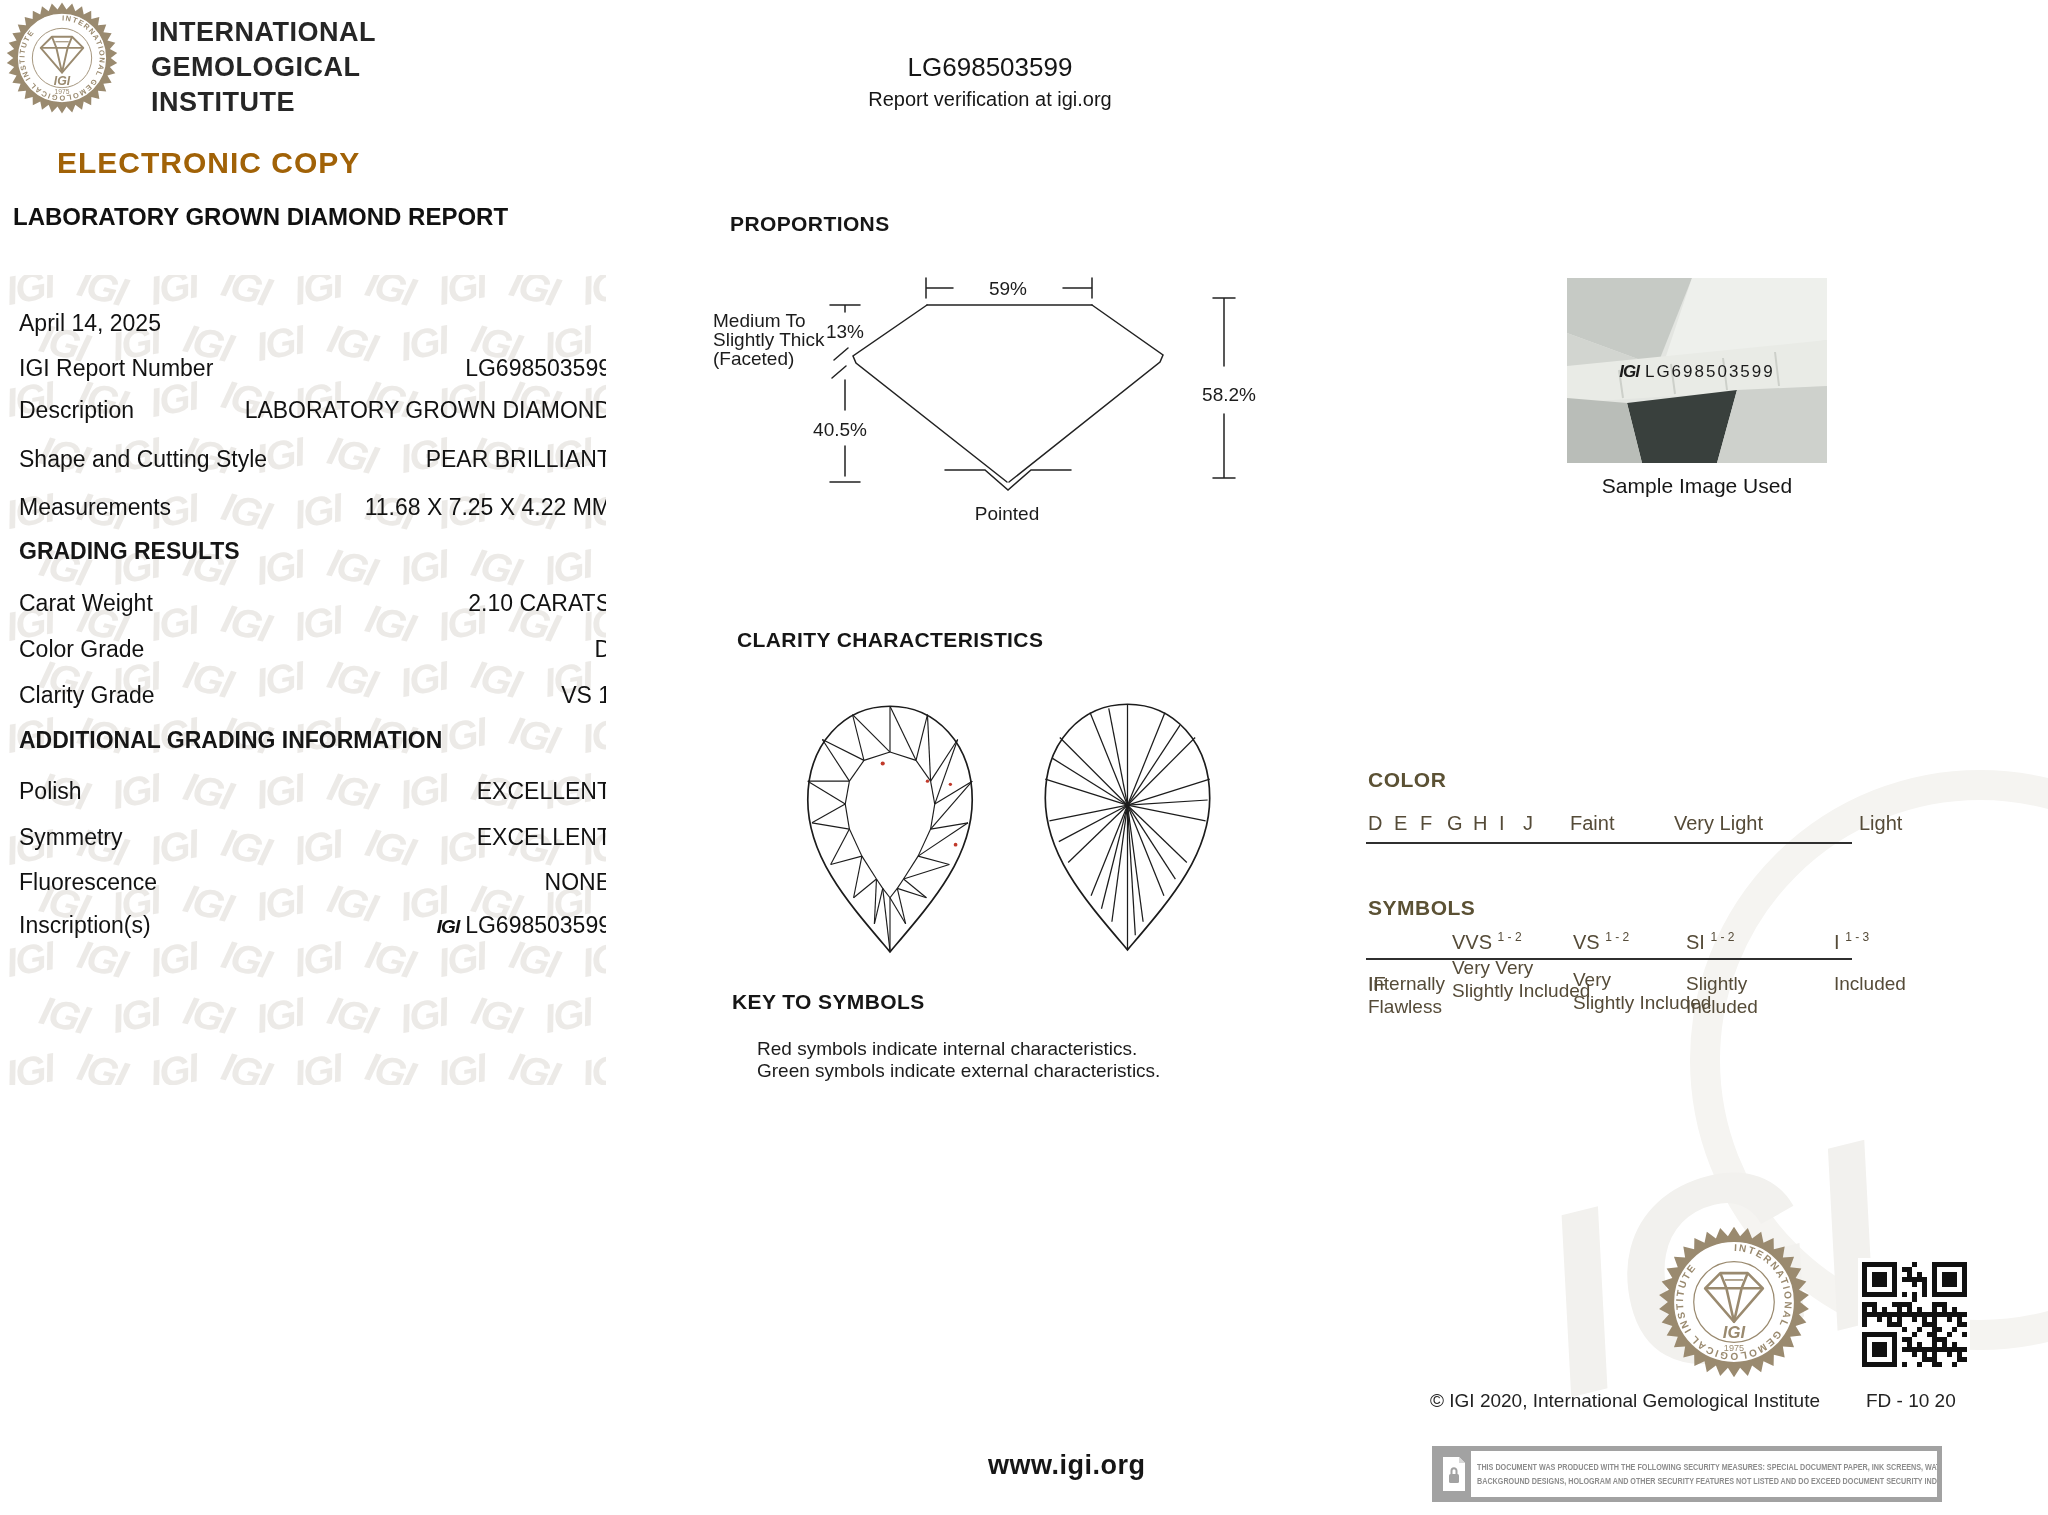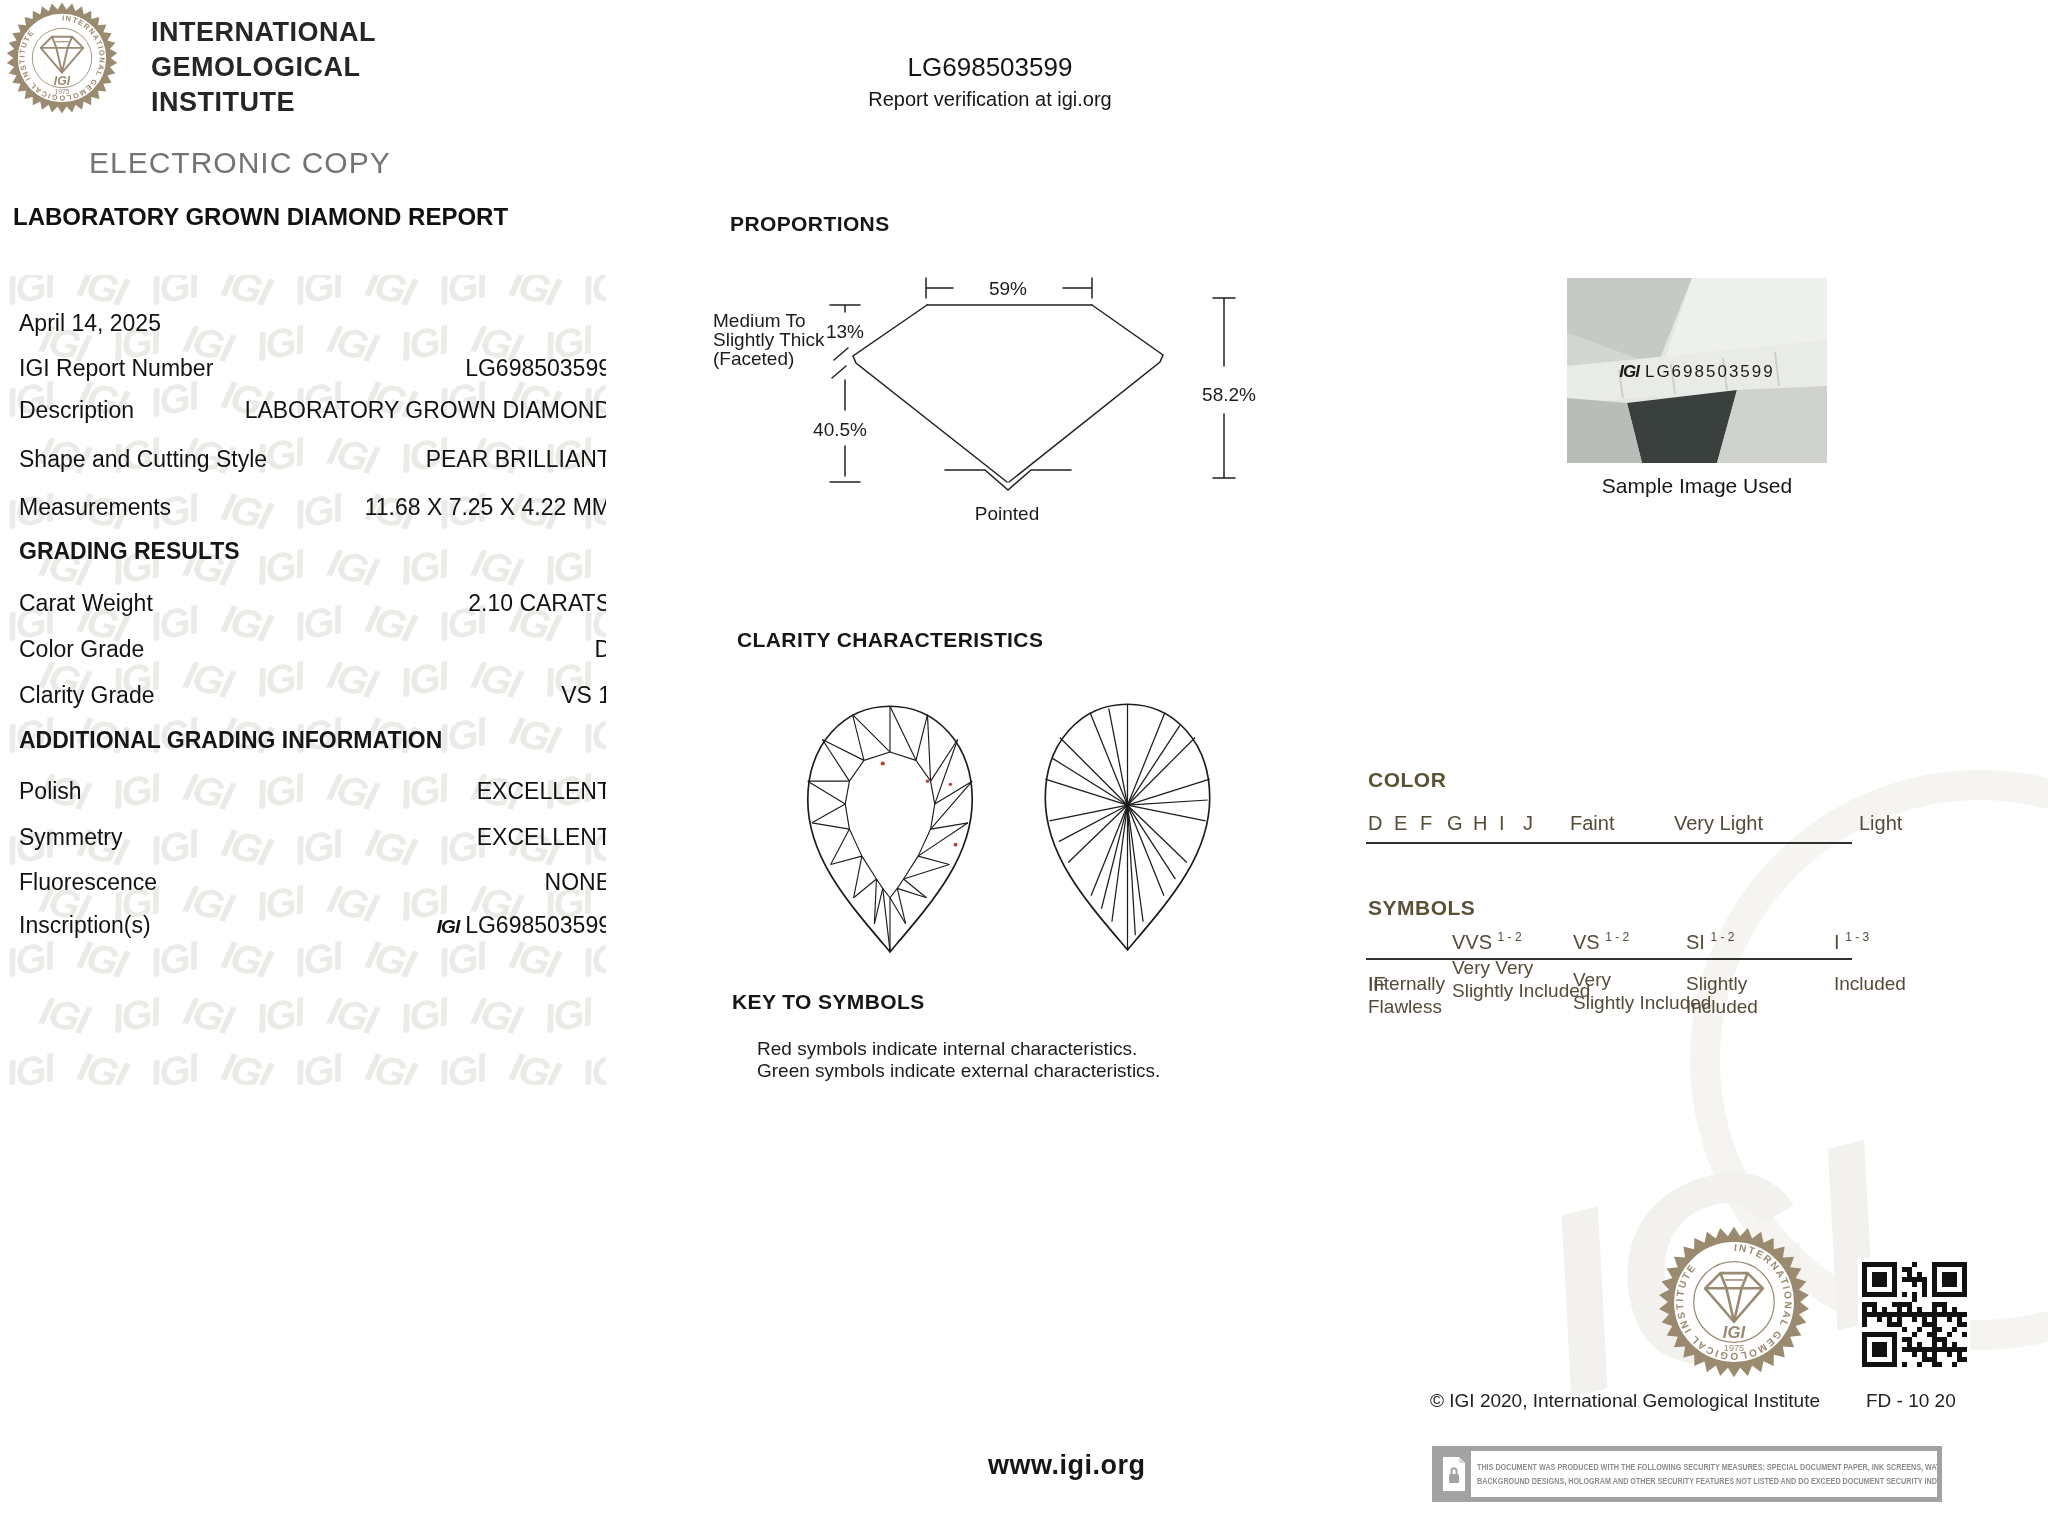--- a/index.html
+++ b/index.html
@@ -2,21 +2,21 @@
 <html><head>
 <meta charset="utf-8">
 <style>
   html,body{margin:0;padding:0;background:#fff;}
   .page{position:relative;width:2048px;height:1515px;background:#fff;overflow:hidden;
         font-family:"Liberation Sans","DejaVu Sans",sans-serif;color:#161616;}
   .abs{position:absolute;}
   .z1{z-index:2;}
   
   .org-line{font-weight:bold;font-size:27px;letter-spacing:.5px;color:#262626;line-height:35px;}
-  .copy-red{font-weight:normal;font-size:30px;letter-spacing:1px;color:#737373;margin-left:32px;}
+  .copy-red{font-weight:bold;font-size:30px;letter-spacing:1px;color:#a16207;}
   .doc-title{font-weight:bold;font-size:24px;color:#111;}
   .top-num{font-size:26px;text-align:center;width:400px;}
   .top-verify{font-size:20px;text-align:center;width:400px;}
   
   .panel{left:6px;top:275px;width:600px;height:810px;overflow:hidden;}
   .wm-tile{position:absolute;font-weight:700;font-style:italic;font-size:40px;color:#eceae7;letter-spacing:-2px;user-select:none;}
   .lbl-row{position:absolute;left:13px;width:592px;display:flex;justify-content:space-between;z-index:2;}
   .row-label,.row-value{font-size:23px;color:#121212;}
   .section-head{position:absolute;left:13px;font-weight:bold;font-size:23px;z-index:2;}
   .comments{position:absolute;left:13px;width:548px;font-size:23px;line-height:25px;z-index:2;}

